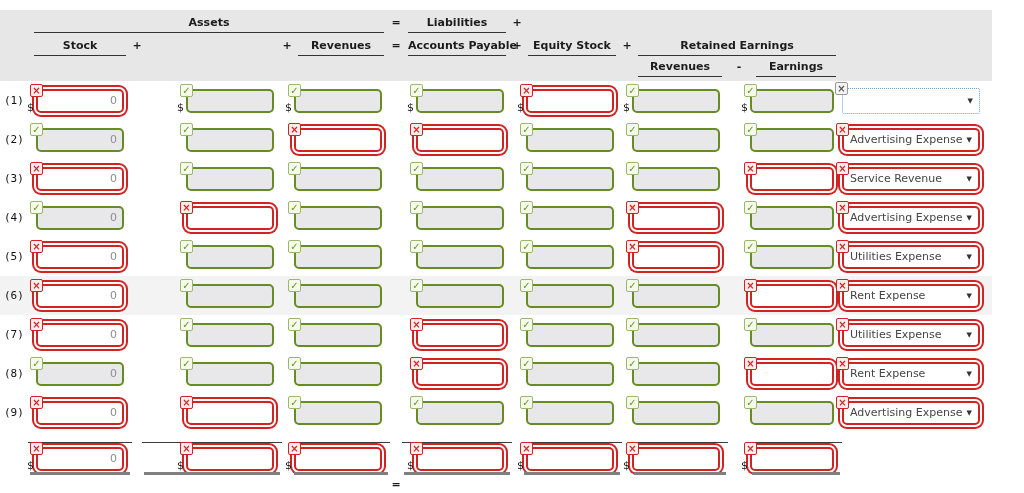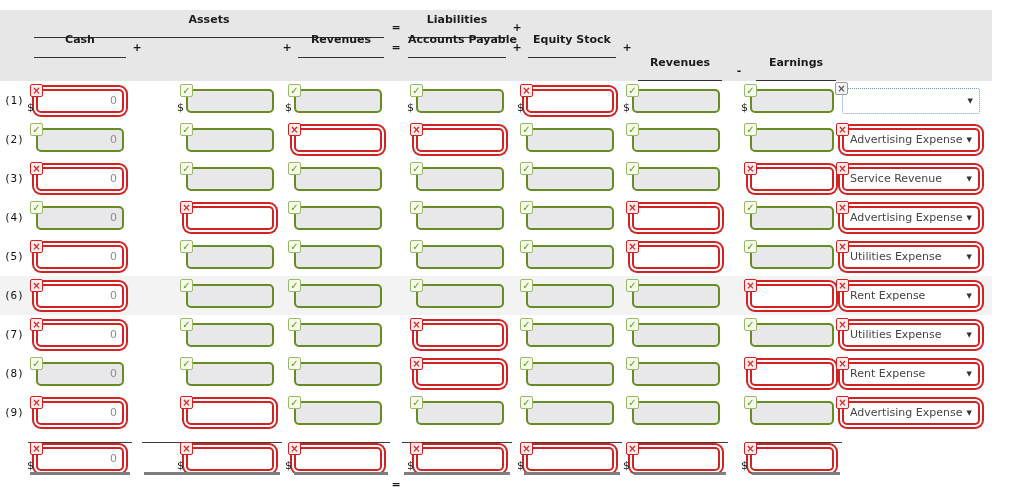--- a/index.html
+++ b/index.html
@@ -11,21 +11,21 @@
     --cols:28px 104px 10px 140px 10px 98px 12px 110px 10px 100px 10px 96px 22px 92px 150px;
   }
   html,body{margin:0;padding:0;background:#fff;}
   body{width:1024px;height:493px;overflow:hidden;font-family:"DejaVu Sans",sans-serif;}
   #sheet{width:992px;padding-top:10px;}
   
   .hdr{background:var(--hdrbg);width:992px;padding-top:3px;padding-bottom:4px;}
   .hrow{display:grid;grid-template-columns:var(--cols);align-items:end;}
   .hrowA{height:20px;} .hrowB{height:23px;} .hrowC{height:21px;}
   .h{font-weight:bold;font-size:11px;color:#1c1c1c;text-align:center;white-space:nowrap;}
-  .u{border-bottom:1px solid #333;margin:0 6px;padding-bottom:11px;}
+  .u{border-bottom:1px solid #333;margin:0 6px;padding-bottom:3px;}
   .op{font-weight:bold;font-size:11px;color:#1c1c1c;text-align:center;padding-bottom:4px;}
   
   .row{display:grid;grid-template-columns:var(--cols);height:39px;align-items:center;}
   .striped{background:var(--stripe);}
   .rowlabel{grid-column:1;font-family:"DejaVu Sans Mono",monospace;font-size:11px;color:#111;padding-left:4px;}
   .cell{display:flex;justify-content:flex-end;align-items:center;height:100%;}
   .box{position:relative;height:20px;width:84px;border:2px solid var(--green);border-radius:5px;background:var(--fill);margin-right:8px;}
   .box.bad{border-color:var(--red);background:#fff;box-shadow:0 0 0 2px #fff,0 0 0 4px var(--red);}
   .val{position:absolute;right:5px;top:3px;font-size:11px;color:#8e8e8e;}
   .dollar{position:absolute;left:-11px;bottom:-3px;font-size:11px;color:#1c1c1c;}
@@ -51,29 +51,30 @@
 <div id="sheet">
 
   <div class="hdr">
     <div class="hrow hrowA">
       <div class="h u" style="grid-column:2/7"><span>Assets</span></div>
       <div class="op" style="grid-column:7">=</div>
       <div class="h u" style="grid-column:8"><span>Liabilities</span></div>
       <div class="op" style="grid-column:9">+</div>
     </div>
     <div class="hrow hrowB">
-      <div class="h u" style="grid-column:2"><span>Cash</span></div>
+      <div class="h u" style="grid-column:2"><span>Stock</span></div>
       <div class="op" style="grid-column:3">+</div>
       <div class="op" style="grid-column:5">+</div>
       <div class="h u" style="grid-column:6"><span>Revenues</span></div>
       <div class="op" style="grid-column:7">=</div>
       <div class="h u" style="grid-column:8"><span>Accounts Payable</span></div>
       <div class="op" style="grid-column:9">+</div>
       <div class="h u" style="grid-column:10"><span>Equity Stock</span></div>
       <div class="op" style="grid-column:11">+</div>
+      <div class="h u" style="grid-column:12/15"><span>Retained Earnings</span></div>
     </div>
     <div class="hrow hrowC">
       <div class="h u" style="grid-column:12"><span>Revenues</span></div>
       <div class="op" style="grid-column:13">-</div>
       <div class="h u" style="grid-column:14"><span>Earnings</span></div>
     </div>
   </div>
 
   <div id="rows">
       <div class="row">

